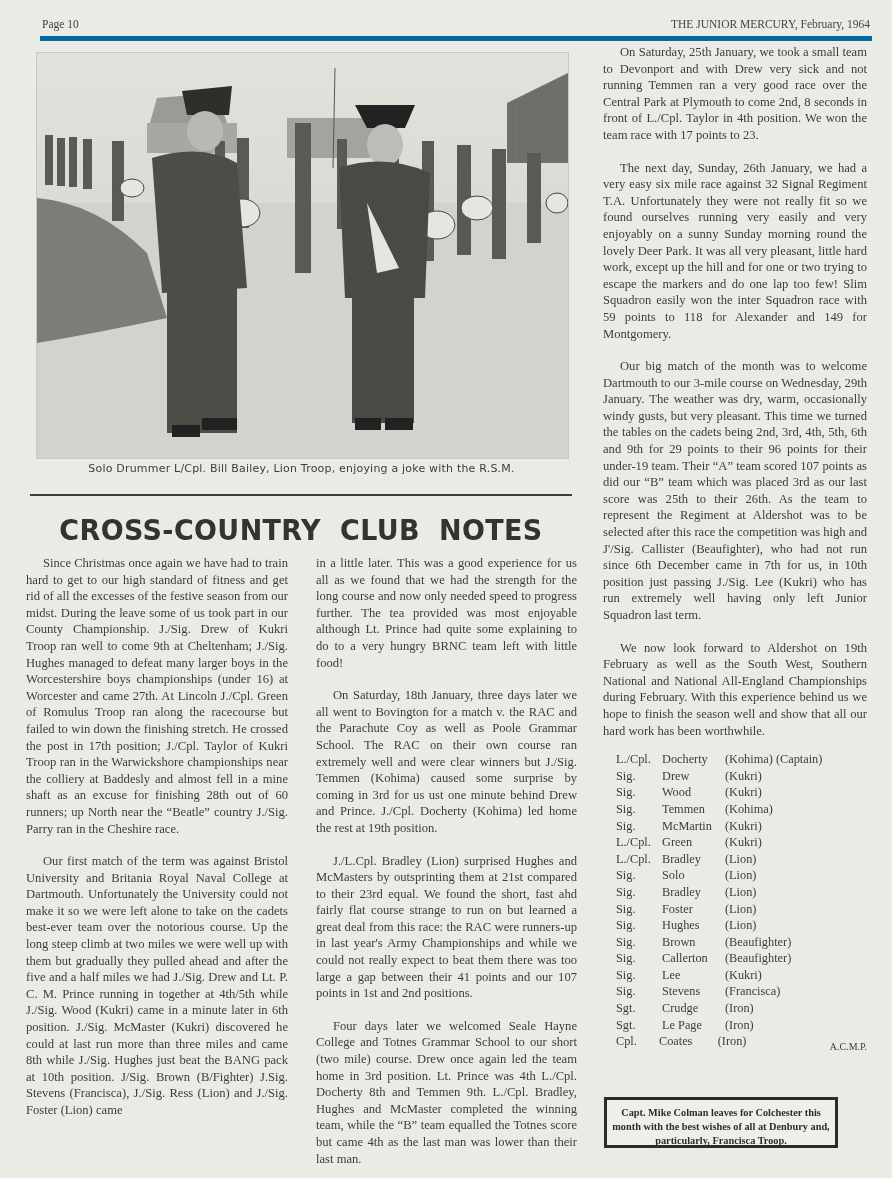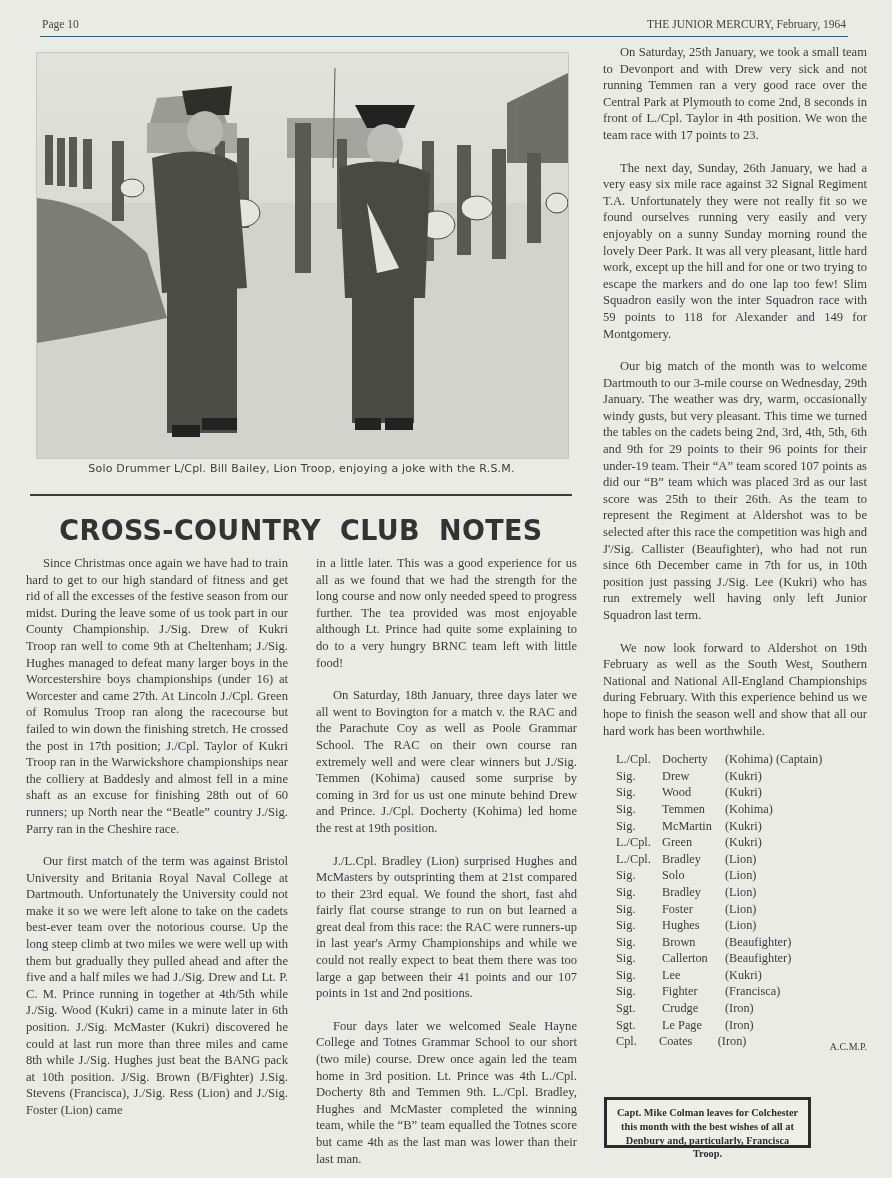--- a/index.html
+++ b/index.html
@@ -4,22 +4,22 @@
   <style>
     html, body { margin: 0; padding: 0; }
     body {
       width: 892px; height: 1178px; overflow: hidden;
       background: #ebebe6;
       color: #3a3a3a;
       font-family: "Liberation Serif", "DejaVu Serif", serif;
       position: relative;
     }
     .header {
-      position: absolute; left: 40px; right: 44px; top: 12px; height: 24px;
-      border-bottom: 1px solid #0369a1;
+      position: absolute; left: 40px; right: 20px; top: 12px; height: 24px;
+      border-bottom: 5px solid #0369a1;
       font-size: 11.5px; color: #444;
     }
     .header .pg { position: absolute; left: 2px; top: 6px; }
     .header .mast { position: absolute; right: 2px; top: 6px; }
 
     .photo {
       position: absolute; left: 36px; top: 52px; width: 531px; height: 405px;
       background: #d8d8d3; overflow: hidden;
       border: 1px solid #c8c8c2;
     }
@@ -52,21 +52,21 @@
     .col3 { left: 603px; width: 264px; top: 44px; }
 
     .roster { margin-top: -4px; margin-left: 13px; font-size: 12.3px; line-height: 16.6px; }
     .roster .r { display: flex; white-space: nowrap; }
     .roster .rank { width: 46px; }
     .roster .nm { width: 63px; }
     .roster .tr { width: 120px; }
     .roster .sig { font-size: 10px; margin-top: 6px; }
 
     .notice {
-      position: absolute; left: 604px; top: 1097px; width: 207px; height: 51px;
+      position: absolute; left: 604px; top: 1097px; width: 234px; height: 51px;
       border: 3px solid #2b2b2b;
       background: #efefea;
       font-family: "Liberation Serif", serif; font-weight: bold;
       font-size: 10.3px; line-height: 13.8px; text-align: center;
       padding: 6px 4px 0 4px; box-sizing: border-box; color: #2d2d2d;
     }
   </style>
 </head>
 <body>
 
@@ -227,21 +227,21 @@
         <span class="nm">Callerton</span>
         <span class="tr">(Beaufighter)</span>
       </div>
       <div class="r">
         <span class="rank">Sig.</span>
         <span class="nm">Lee</span>
         <span class="tr">(Kukri)</span>
       </div>
       <div class="r">
         <span class="rank">Sig.</span>
-        <span class="nm">Fighter</span>
+        <span class="nm">Stevens</span>
         <span class="tr">(Francisca)</span>
       </div>
       <div class="r">
         <span class="rank">Sgt.</span>
         <span class="nm">Crudge</span>
         <span class="tr">(Iron)</span>
       </div>
       <div class="r">
         <span class="rank">Sgt.</span>
         <span class="nm">Le Page</span>

